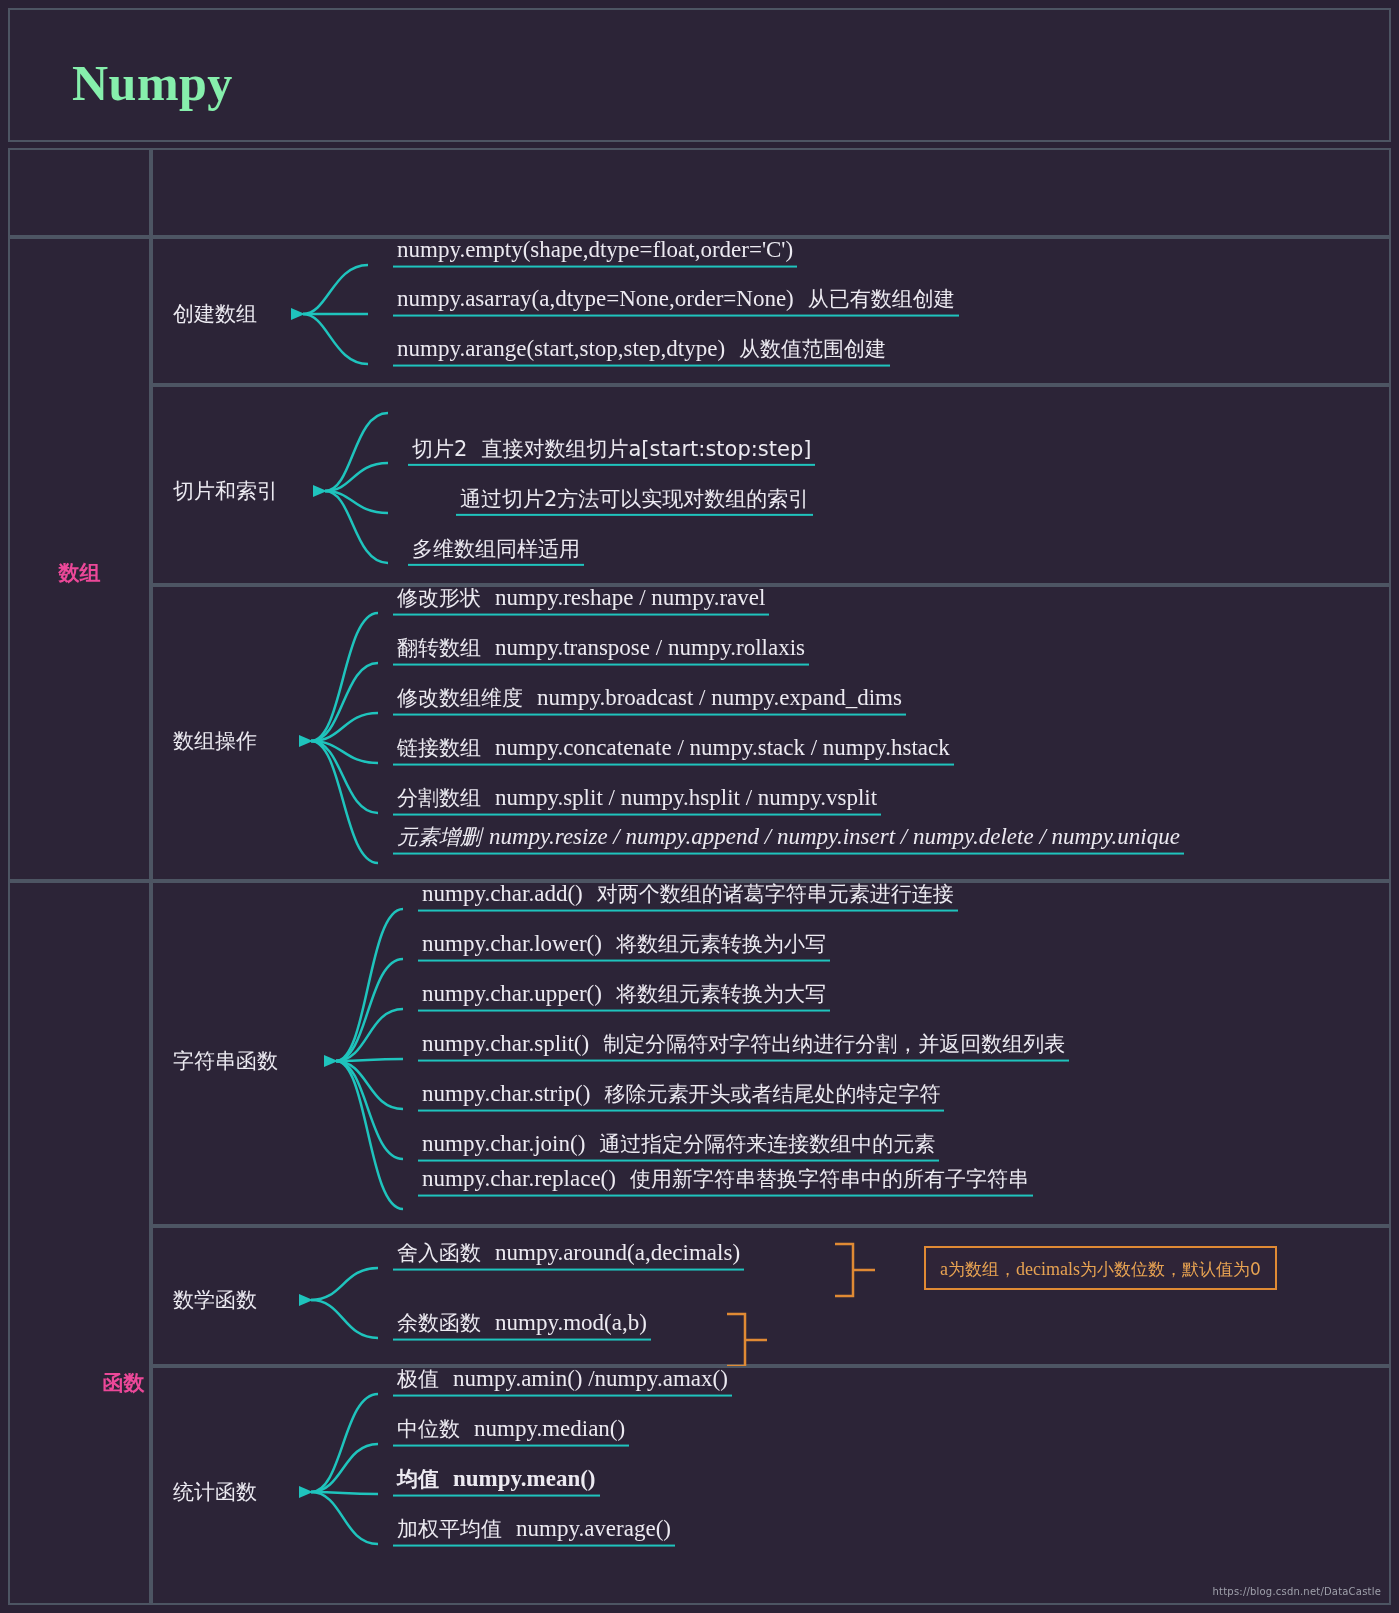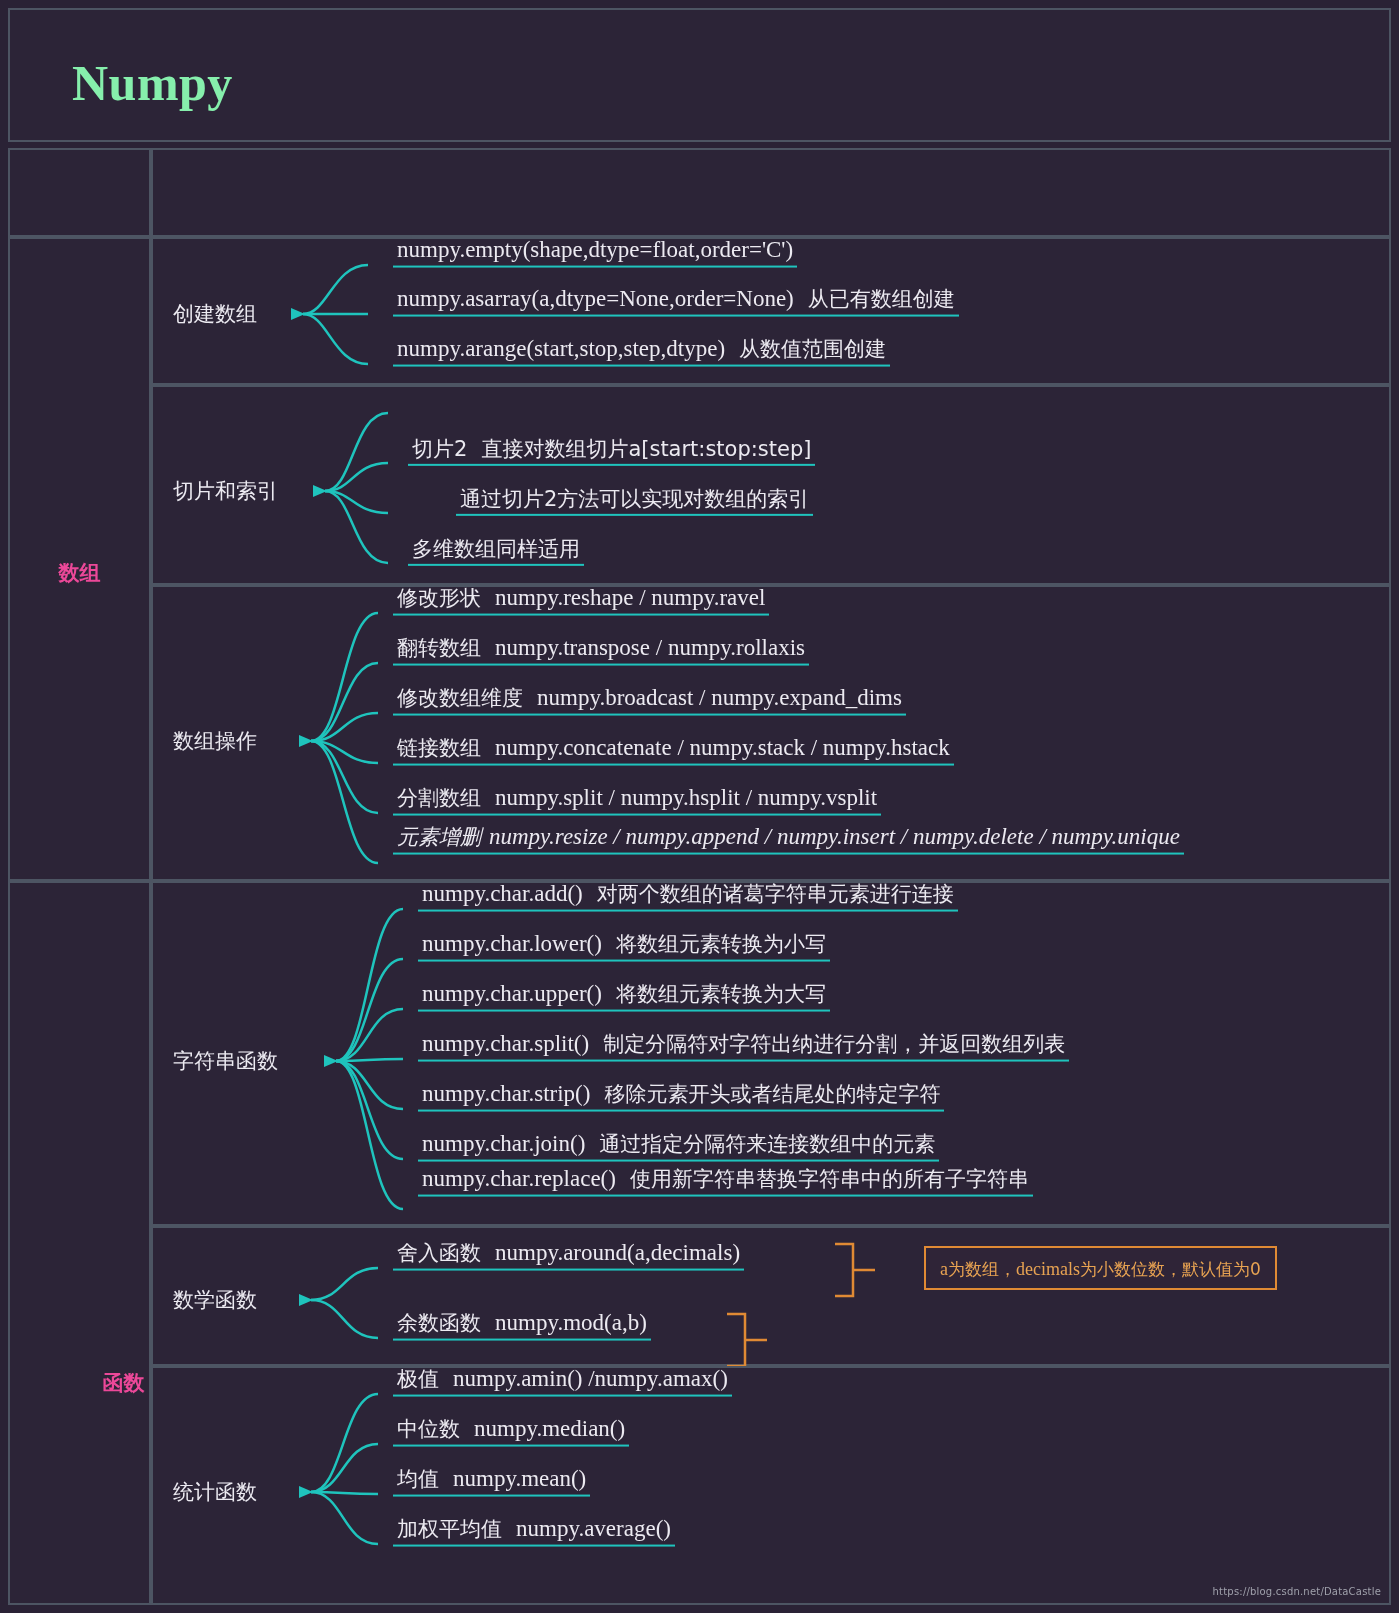--- a/index.html
+++ b/index.html
@@ -269,21 +269,21 @@
           <path d="M146,118 L160,124 L146,130 Z" fill="#1fc4bd"></path>
         </svg>
         <div class="node-label" style="left:20px;top:124px;">统计函数</div>
 
         <div class="leaf" style="left:240px;top:29px;">
           <span class="cn">极值</span><span class="gap"></span><span class="code">numpy.amin() /numpy.amax()</span>
         </div>
         <div class="leaf" style="left:240px;top:79px;">
           <span class="cn">中位数</span><span class="gap"></span><span class="code">numpy.median()</span>
         </div>
-        <div class="leaf" style="left:240px;top:129px;">
+        <div class="leaf" style="left:240px;top:129px;font-weight:bold;">
           <span class="cn">均值</span><span class="gap"></span><span class="code">numpy.mean()</span>
         </div>
         <div class="leaf" style="left:240px;top:179px;">
           <span class="cn">加权平均值</span><span class="gap"></span><span class="code">numpy.average()</span>
         </div>
       </div>
     </div>
 
   </div>
 

